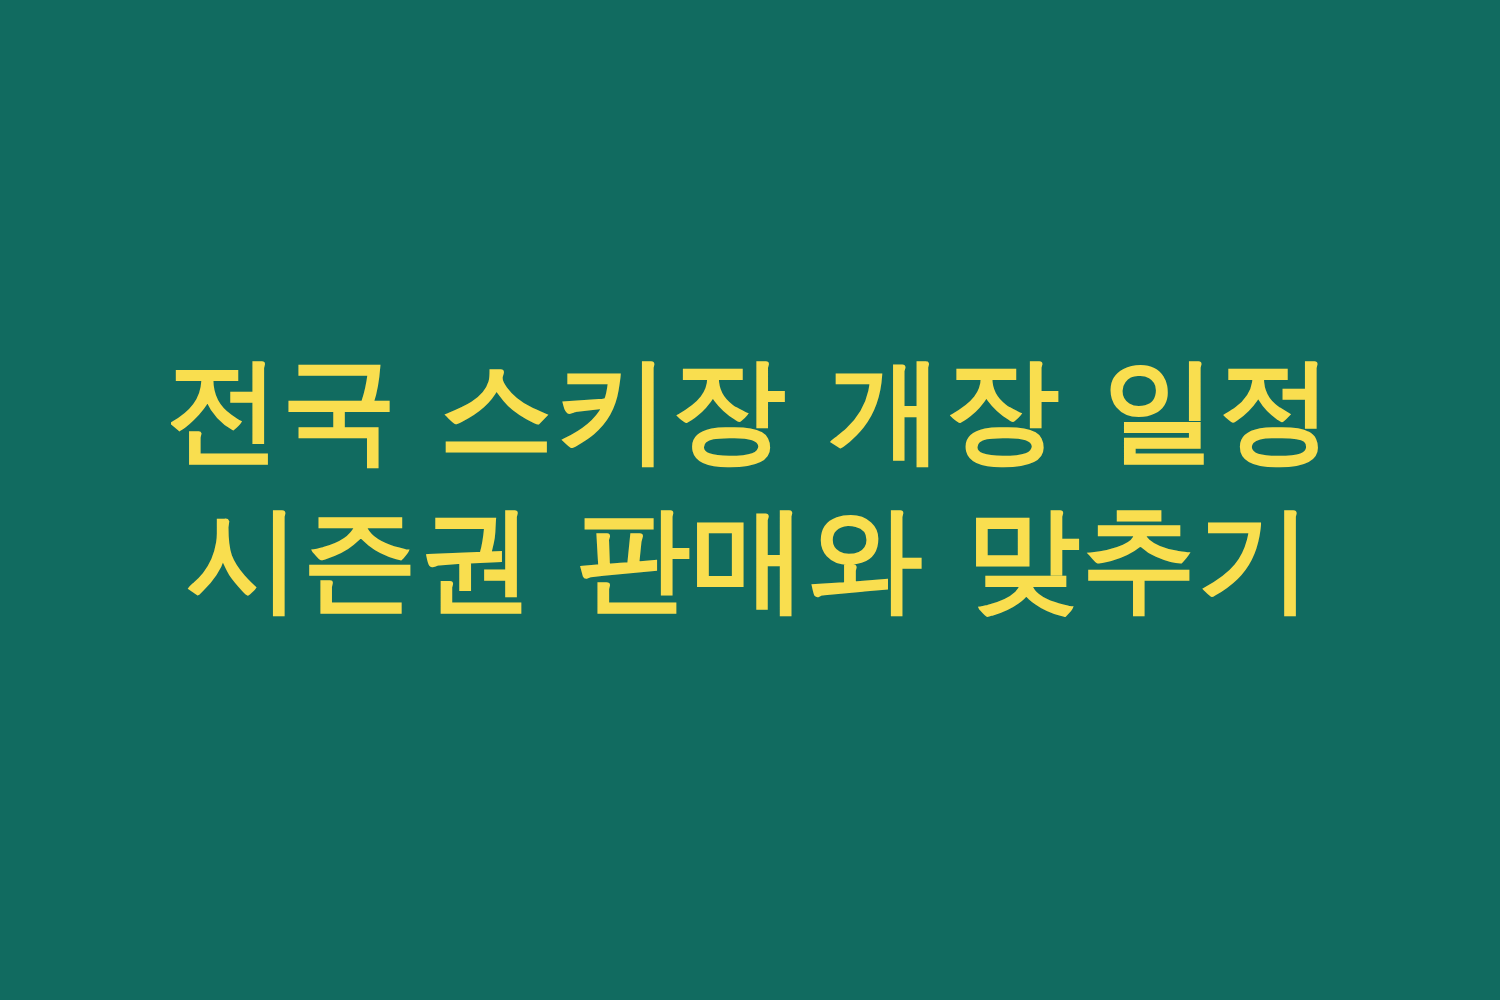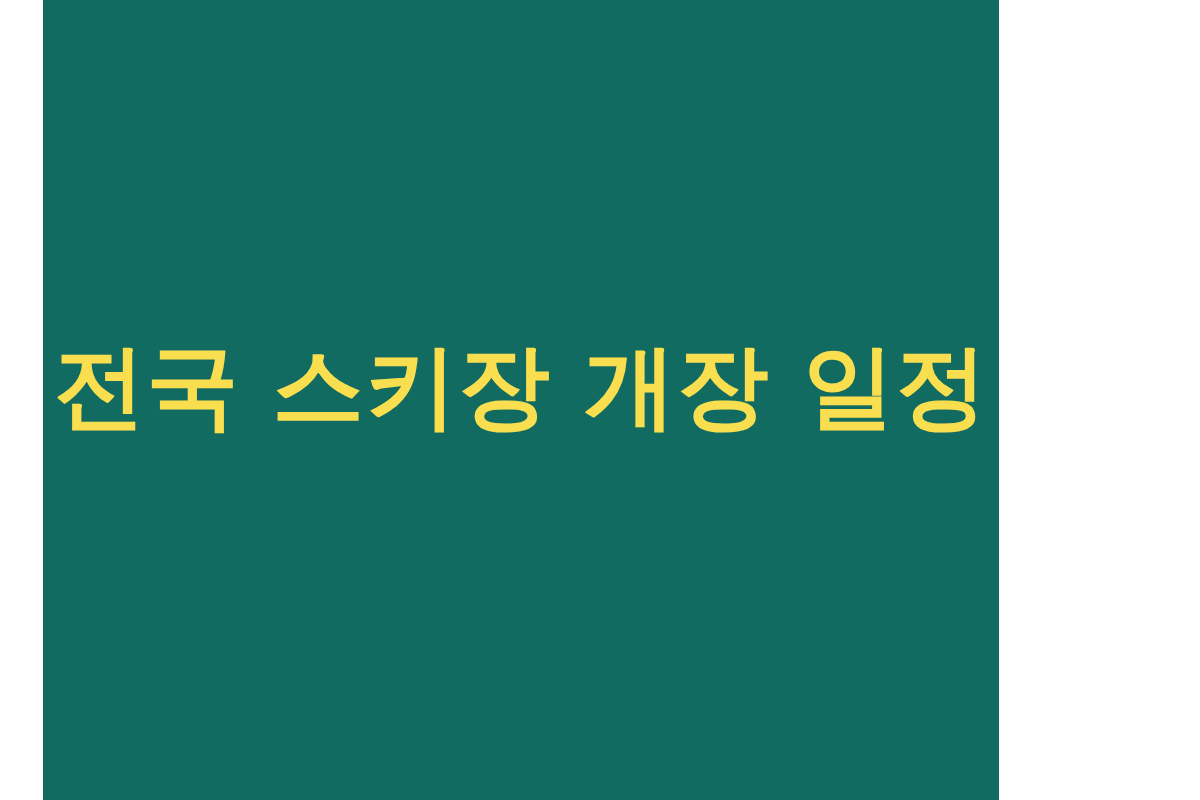--- a/index.html
+++ b/index.html
@@ -10,30 +10,29 @@
 
   body {
     width: 1200px;
     height: 800px;
     overflow: hidden;
     font-family: "DejaVu Sans", sans-serif;
   }
 
   #banner {
     position: relative;
-    width: 956px;
+    width: 1200px;
     height: 800px;
     box-sizing: border-box;
     display: flex;
     flex-direction: column;
     align-items: center;
     justify-content: center;
     text-align: center;
     overflow: hidden;
-    margin-left: 43px;
   }
 
   .headline {
     display: block;
     width: 100%;
     padding: 0;
     margin: 0;
     font-weight: 700;
     letter-spacing: 0.012em;
     white-space: nowrap;
@@ -56,15 +55,16 @@
 <body>
 
 <div id="banner" style="background-color: rgb(17, 107, 96); color: rgb(249, 222, 79);">
 
   <div class="headline-stack">
 
     <div class="headline" style="font-size: 91.77px; line-height: 1.3;">
 
       <span class="headline-line">전국 스키장 개장 일정</span>
 
+      <span class="headline-line">시즌권 판매와 맞추기</span>
     </div>
   </div>
 </div>
 
 </body></html>

